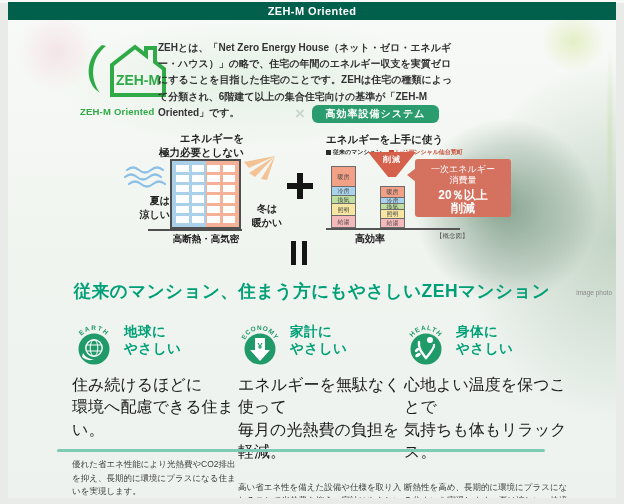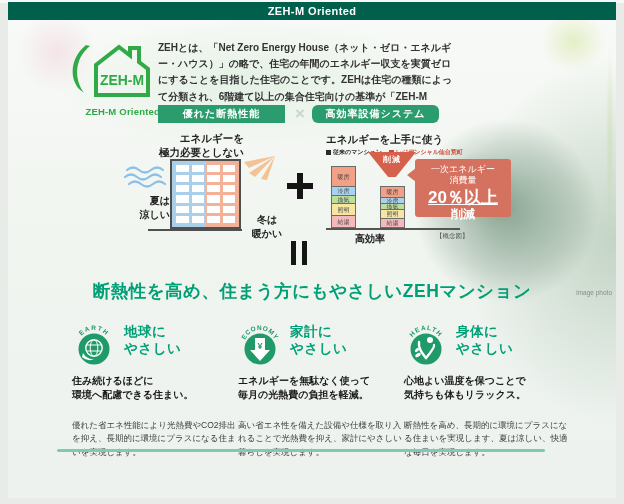--- a/index.html
+++ b/index.html
@@ -21,21 +21,21 @@
       radial-gradient(closest-side at 40% 16%, rgba(216,236,218,.6), transparent 80%),
       linear-gradient(180deg,#f8faf7 0%,#f1f5f0 45%,#eef3ef 75%,#edf2ee 100%);
   }
   .topbar{
     position:absolute;left:0;top:0;width:100%;height:18px;background:#01604c;
     display:flex;align-items:center;justify-content:center;
   }
   .topbar-title{color:#fff;font-size:11px;font-weight:bold;letter-spacing:.4px;}
 
   
-  .logo-wrap{position:absolute;left:56px;top:36px;width:96px;text-align:right;}
+  .logo-wrap{position:absolute;left:72px;top:36px;width:96px;text-align:left;}
   .logo-caption{margin-top:2px;color:#2faa47;font-size:9.5px;font-weight:bold;letter-spacing:.2px;}
 
   
   .intro{position:absolute;left:150px;top:38px;width:302px;font-size:10px;line-height:1.62;
     color:#333;font-weight:600;}
 
   
   .badge{position:absolute;top:103px;height:18px;width:127px;background:#2b9c6e;color:#fff;
     font-size:10px;font-weight:bold;display:flex;align-items:center;justify-content:center;letter-spacing:1px;}
   .badge-left{left:150px;}
@@ -50,21 +50,21 @@
     font-size:10.5px;font-weight:bold;color:#222;line-height:1.3;}
   .building{position:absolute;left:162px;top:157px;width:71px;height:70px;box-sizing:border-box;
     border:2px solid #4f4f4f;background:linear-gradient(90deg,#aacfe9 0 50%,#f5b197 50% 100%);
     display:grid;grid-template-columns:repeat(4,1fr);grid-template-rows:repeat(6,1fr);gap:3px;padding:4px;}
   .building .win{background:#fff;}
   .ground{position:absolute;left:140px;top:227px;width:94px;height:2px;background:#4f4f4f;}
   .ins-caption{position:absolute;left:148px;top:231px;width:100px;text-align:center;
     font-size:9.5px;font-weight:bold;color:#222;}
   .summer-text{position:absolute;left:116px;top:192px;width:46px;text-align:right;
     font-size:10px;font-weight:bold;color:#222;line-height:1.4;}
-  .winter-text{position:absolute;left:236px;top:211px;width:46px;text-align:center;
+  .winter-text{position:absolute;left:236px;top:200px;width:46px;text-align:center;
     font-size:10px;font-weight:bold;color:#222;line-height:1.4;}
   .waves{position:absolute;left:116px;top:163px;}
   .rays{position:absolute;left:234px;top:152px;}
 
   
   .plus{position:absolute;left:279px;top:171px;width:26px;height:26px;}
   .plus::before{content:"";position:absolute;left:0;top:10px;width:26px;height:6px;background:#151515;}
   .plus::after{content:"";position:absolute;left:10px;top:0;width:6px;height:26px;background:#151515;}
   .equals-v{position:absolute;left:283px;top:239px;display:flex;gap:6px;}
   .equals-v span{display:block;width:5px;height:24px;background:#151515;}
@@ -85,36 +85,36 @@
     font-size:10px;font-weight:bold;color:#222;}
   .eff-note{position:absolute;left:428px;top:230px;font-size:6.5px;color:#555;}
   .funnel{position:absolute;left:360px;top:150px;width:48px;height:25px;background:#d5604b;
     clip-path:polygon(0 0,100% 0,58% 100%,42% 100%);display:flex;justify-content:center;}
   .funnel span{color:#fff;font-size:8px;font-weight:bold;margin-top:2px;letter-spacing:1px;}
   .callout{position:absolute;left:407px;top:157px;width:96px;height:58px;background:#d5725f;
     border-radius:3px;color:#fff;text-align:center;padding-top:5px;box-sizing:border-box;}
   .callout::before{content:"";position:absolute;left:-8px;top:9px;border-top:7px solid transparent;
     border-bottom:7px solid transparent;border-right:9px solid #d5725f;}
   .co-line{font-size:9px;font-weight:normal;line-height:1.25;}
-  .co-big{font-size:17px;font-weight:900;line-height:1.2;margin-top:1px;text-decoration:underline;}
+  .co-big{font-size:12px;font-weight:900;line-height:1.2;margin-top:1px;}
   .co-sub{font-size:12px;font-weight:900;line-height:1.15;}
 
   
   .headline{position:absolute;left:0;top:277px;width:100%;text-align:center;
     font-size:17.5px;font-weight:bold;color:#00a077;letter-spacing:.5px;}
   .image-note{position:absolute;left:556px;top:287px;width:48px;font-size:6.5px;color:#8a8a8a;text-align:right;}
 
   
   .feat{position:absolute;top:313px;width:164px;}
   .feat-1{left:64px;}
   .feat-2{left:230px;}
   .feat-3{left:396px;}
   .feat-head{display:flex;align-items:center;}
   .feat-title{margin-left:8px;color:#00a077;font-size:13.5px;font-weight:bold;line-height:1.25;letter-spacing:.5px;}
-  .feat-sub{margin-top:7px;font-size:10px;font-weight:bold;color:#1b1b1b;line-height:1.4;}
+  .feat-sub{margin-top:7px;font-size:16px;font-weight:normal;color:#1b1b1b;line-height:1.4;}
   .feat-body{margin-top:17px;font-size:8.5px;color:#3c3c3c;line-height:1.58;}
 
   .bottom-line{position:absolute;left:49px;top:447px;width:488px;height:3px;background:#7ecab5;border-radius:2px;}
 </style>
 </head>
 <body>
 
 <div class="card">
 
   <div class="topbar">
@@ -125,21 +125,20 @@
     <svg width="96" height="62" viewBox="0 0 96 62">
       <path d="M22,7 C8,18 4,38 15,51 l5,4 C10,41 10,21 26,8 Z" fill="#2faa47"></path>
       <path d="M32,57 L32,27 L55,9 L66,17.5 L66,10 L75,10 L75,24 L84,31 L84,57 Z" fill="none" stroke="#2faa47" stroke-width="4" stroke-linejoin="miter"></path>
       <text x="58" y="47" text-anchor="middle" font-size="15" font-weight="bold" fill="#2faa47" textLength="44" lengthAdjust="spacingAndGlyphs">ZEH-M</text>
     </svg>
     <div class="logo-caption">ZEH-M Oriented</div>
   </div>
 
   <div class="intro">ZEHとは、「Net Zero Energy House（ネット・ゼロ・エネルギー・ハウス）」の略で、住宅の年間のエネルギー収支を実質ゼロにすることを目指した住宅のことです。ZEHは住宅の種類によって分類され、6階建て以上の集合住宅向けの基準が「ZEH-M Oriented」です。</div>
 
-  <div class="badge badge-left">優れた断熱性能</div>
   <div class="badge-times">×</div>
   <div class="badge badge-right">高効率設備システム</div>
 
   <div class="ins-title preline">エネルギーを
 極力必要としない</div>
   <div class="building">
     <div class="win"></div>
       <div class="win"></div>
       <div class="win"></div>
       <div class="win"></div>
@@ -158,20 +157,21 @@
     <div class="win"></div>
       <div class="win"></div>
       <div class="win"></div>
       <div class="win"></div>
     <div class="win"></div>
       <div class="win"></div>
       <div class="win"></div>
       <div class="win"></div>
   </div>
   <div class="ground"></div>
+  <div class="ins-caption">高断熱・高気密</div>
   <svg class="waves" width="48" height="24" viewBox="0 0 48 24">
     <path d="M3,5 q6,-5 12,0 t12,0 t12,0" fill="none" stroke="#8cc0e6" stroke-width="2.2" stroke-linecap="round"></path>
     <path d="M1,12 q6,-5 12,0 t12,0 t12,0" fill="none" stroke="#8cc0e6" stroke-width="2.2" stroke-linecap="round"></path>
     <path d="M5,19 q6,-5 12,0 t12,0 t12,0" fill="none" stroke="#8cc0e6" stroke-width="2.2" stroke-linecap="round"></path>
   </svg>
   <div class="summer-text preline">夏は
 涼しい</div>
   <svg class="rays" width="36" height="27" viewBox="0 0 36 27">
     <path d="M33,2 L2,8 L7,14 Z" fill="#f3c295"></path>
     <path d="M33,2 L7,19 L13,23 Z" fill="#f3c295"></path>
@@ -217,21 +217,21 @@
   <div class="axis"></div>
   <div class="eff-caption">高効率</div>
   <div class="eff-note">【概念図】</div>
   <div class="callout">
     <div class="co-line">一次エネルギー</div>
     <div class="co-line">消費量</div>
     <div class="co-big">20％以上</div>
     <div class="co-sub">削減</div>
   </div>
 
-  <div class="headline">断熱性を高め、住まう方にもやさしいZEHマンション</div>
+  <div class="headline">従来のマンション、住まう方にもやさしいZEHマンション</div>
   <div class="image-note">image photo</div>
 
   <div class="feat feat-1">
     <div class="feat-head">
       <svg width="44" height="52" viewBox="0 0 44 52">
         <defs>
             <path id="arc1" d="M6,31 A16,16 0 0 1 38,31"></path>
           </defs>
         <text font-size="6.5" font-weight="bold" fill="#1f9a68" letter-spacing="1.2">
           <textPath href="#arc1" startOffset="50%" text-anchor="middle">EARTH</textPath>

